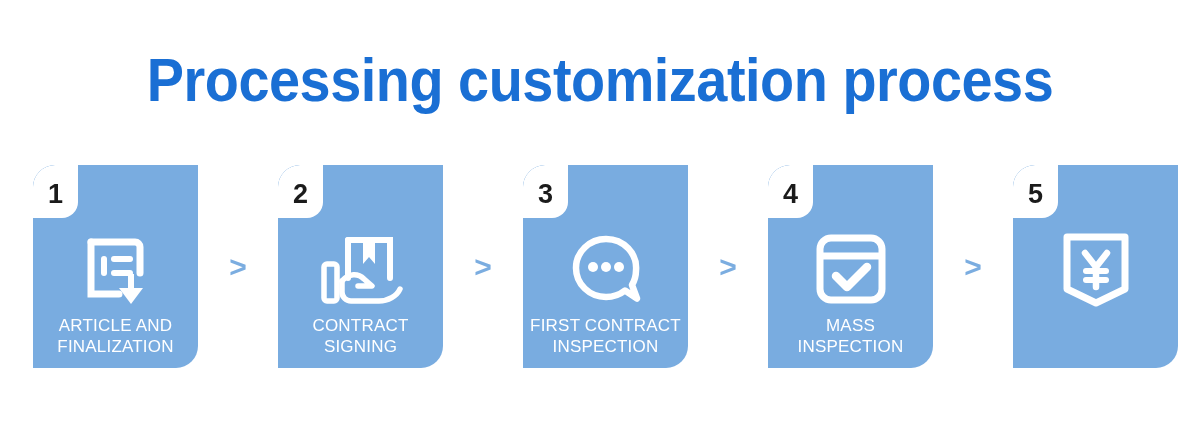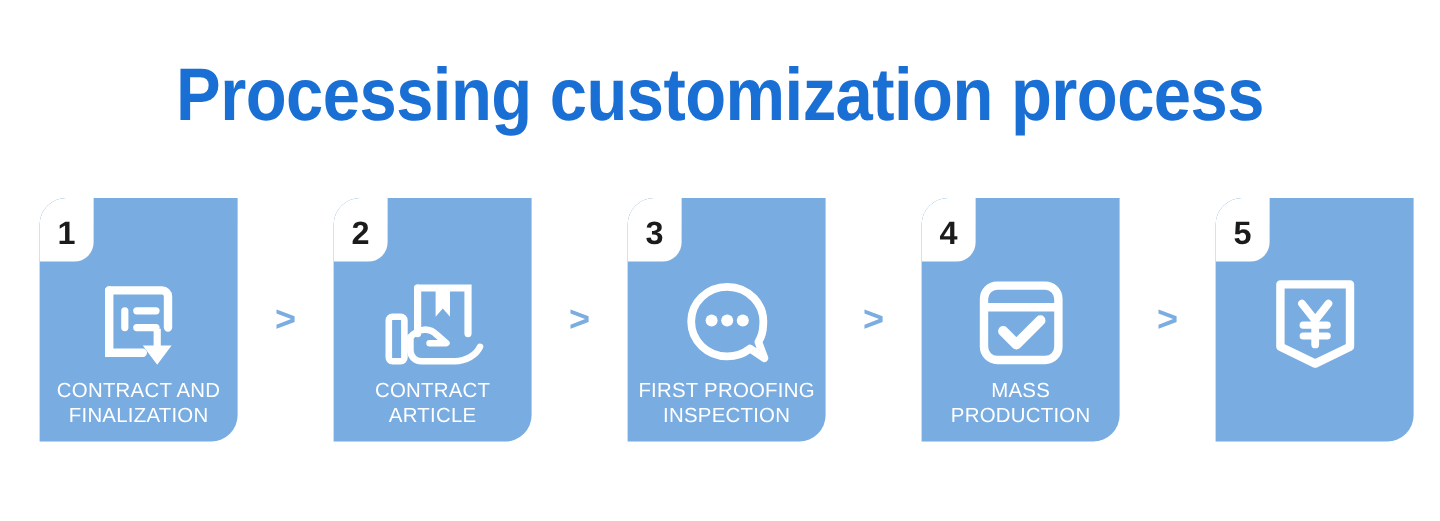--- a/index.html
+++ b/index.html
@@ -136,74 +136,74 @@
     <div class="step-icon">
       <svg width="78" height="78" viewBox="0 0 78 78" fill="none">
         <path d="M14 12 h44 a5 5 0 0 1 5 5 v26" stroke="#ffffff" stroke-width="7" stroke-linecap="round" fill="none"></path>
         <path d="M14 12 v52 h28" stroke="#ffffff" stroke-width="7" stroke-linecap="round" fill="none"></path>
         <rect x="24" y="26" width="6" height="20" rx="3" fill="#ffffff"></rect>
         <rect x="34" y="26" width="22" height="6" rx="3" fill="#ffffff"></rect>
         <rect x="34" y="40" width="22" height="6" rx="3" fill="#ffffff"></rect>
         <path d="M57 44 v14 h9 L54 74 L42 58 h9 V44 z" fill="#ffffff"></path>
       </svg>
     </div>
-    <div class="step-label">CONTRACT AND
+    <div class="step-label">ARTICLE AND
 FINALIZATION</div>
   </div>
 
   <div class="step-arrow">&gt;</div>
 
   <div class="step-card">
     <div class="step-notch"></div>
     <div class="step-number">2</div>
     <div class="step-icon">
       <svg width="86" height="78" viewBox="0 0 86 78" fill="none">
         <path d="M30 10 h42 v38" stroke="#ffffff" stroke-width="6" stroke-linecap="round" fill="none"></path>
         <path d="M30 10 v38" stroke="#ffffff" stroke-width="6" stroke-linecap="round" fill="none"></path>
         <path d="M45 10 h12 v24 l-6 -7 l-6 7 z" fill="#ffffff"></path>
         <rect x="6" y="34" width="13" height="37" rx="3" stroke="#ffffff" stroke-width="5.5" fill="none"></rect>
         <path d="M24 51 c7 -8 16 -8 22 -2 l8 7 h-14" stroke="#ffffff" stroke-width="5.5" stroke-linecap="round" stroke-linejoin="round" fill="none"></path>
         <path d="M24 51 v11 c0 5 4 9 9 9 h28 c9 0 18 -5 21 -12" stroke="#ffffff" stroke-width="5.5" stroke-linecap="round" stroke-linejoin="round" fill="none"></path>
       </svg>
     </div>
     <div class="step-label">CONTRACT
-ARTICLE</div>
+SIGNING</div>
   </div>
 
   <div class="step-arrow">&gt;</div>
 
   <div class="step-card">
     <div class="step-notch"></div>
     <div class="step-number">3</div>
     <div class="step-icon">
       <svg width="78" height="76" viewBox="0 0 78 76" fill="none">
         <path d="M39 8 a30 29 0 1 0 0 58 a30 29 0 0 0 19 -6.5 l12 8 l-5 -13.5 a29 29 0 0 0 4 -14.5 a30 29 0 0 0 -30 -31.5 z" stroke="#ffffff" stroke-width="6.5" stroke-linejoin="round" fill="none"></path>
         <circle cx="26" cy="36" r="5" fill="#ffffff"></circle>
         <circle cx="39" cy="36" r="5" fill="#ffffff"></circle>
         <circle cx="52" cy="36" r="5" fill="#ffffff"></circle>
       </svg>
     </div>
-    <div class="step-label">FIRST  PROOFING
+    <div class="step-label">FIRST  CONTRACT
 INSPECTION</div>
   </div>
 
   <div class="step-arrow">&gt;</div>
 
   <div class="step-card">
     <div class="step-notch"></div>
     <div class="step-number">4</div>
     <div class="step-icon">
       <svg width="74" height="76" viewBox="0 0 74 76" fill="none">
         <rect x="6" y="7" width="62" height="62" rx="11" stroke="#ffffff" stroke-width="7" fill="none"></rect>
         <path d="M8 25 h58" stroke="#ffffff" stroke-width="7" fill="none"></path>
         <path d="M22 45 l11 11 l20 -20" stroke="#ffffff" stroke-width="8.5" stroke-linecap="round" stroke-linejoin="round" fill="none"></path>
       </svg>
     </div>
     <div class="step-label">MASS
-PRODUCTION</div>
+INSPECTION</div>
   </div>
 
   <div class="step-arrow">&gt;</div>
 
   <div class="step-card">
     <div class="step-notch"></div>
     <div class="step-number">5</div>
     <div class="step-icon">
       <svg width="74" height="80" viewBox="0 0 74 80" fill="none">
         <path d="M8 8 h58 v52 L37 74 L8 60 z" stroke="#ffffff" stroke-width="7" stroke-linejoin="round" fill="none"></path>

